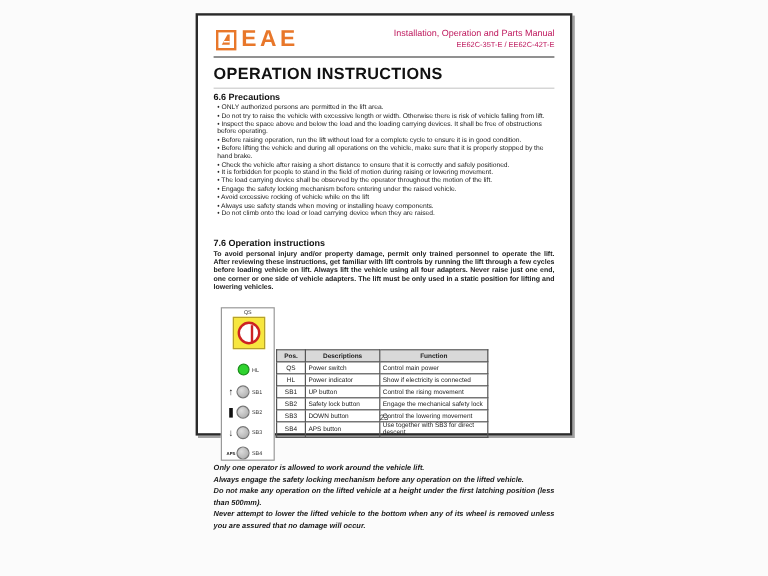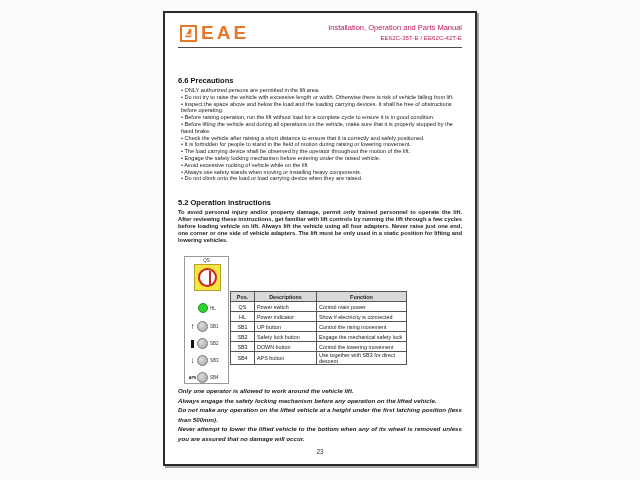--- a/index.html
+++ b/index.html
@@ -1,18 +1,18 @@
 <!DOCTYPE html>
 <html><head>
 <meta charset="utf-8">
 <style>
   * { margin:0; padding:0; box-sizing:border-box; }
   html,body { width:640px; height:480px; background:#fbfbfb; overflow:hidden;
               font-family:"Liberation Sans", sans-serif; color:#1c1c1c; }
-  #sheet { position:absolute; left:163px; top:11px; width:314px; height:455px;
+  #sheet { position:absolute; left:163px; top:11px; width:314px; height:352px;
            background:#ffffff; border:2px solid #2a2a2a;
            box-shadow:2px 2px 0 rgba(90,90,90,.55); }
   
   .hdr { position:absolute; left:13px; right:13px; top:6px; height:30px; }
   .logo-wrap { position:absolute; left:2px; top:3px; display:flex; align-items:center; }
   .logo-box { width:17px; height:17px; border:2px solid #e8772a; display:flex;
               align-items:center; justify-content:center; margin-right:4px; }
   .logo-eae { font-size:19px; font-weight:bold; color:#e8772a; letter-spacing:3px; }
   .hdr-right { position:absolute; right:0; top:4px; text-align:right; color:#be185d; }
   .hdr-line1 { font-size:7.5px; }
@@ -86,38 +86,39 @@
       </span>
       <span class="logo-eae">EAE</span>
     </div>
     <div class="hdr-right">
       <div class="hdr-line1">Installation, Operation and Parts Manual</div>
       <div class="hdr-line2">EE62C-35T-E  /  EE62C-42T-E</div>
     </div>
   </div>
   <div class="hdr-rule"></div>
 
+  <div class="doc-title">OPERATION INSTRUCTIONS</div>
 
   <div class="h2" id="h-51">6.6 Precautions</div>
   <ul class="bullets">
     <li>ONLY authorized persons are permitted in the lift area.</li>
     <li>Do not try to raise the vehicle with excessive length or width. Otherwise there is risk of vehicle falling from lift.</li>
     <li>Inspect the space above and below the load and the loading carrying devices. It shall be free of obstructions before operating.</li>
     <li>Before raising operation, run the lift without load for a complete cycle to ensure it is in good condition.</li>
     <li>Before lifting the vehicle and during all operations on the vehicle, make sure that it is properly stopped by the hand brake.</li>
     <li>Check the vehicle after raising a short distance to ensure that it is correctly and safely positioned.</li>
     <li>It is forbidden for people to stand in the field of motion during raising or lowering movement.</li>
     <li>The load carrying device shall be observed by the operator throughout the motion of the lift.</li>
     <li>Engage the safety locking mechanism before entering under the raised vehicle.</li>
     <li>Avoid excessive rocking of vehicle while on the lift</li>
     <li>Always use safety stands when moving or installing heavy components.</li>
     <li>Do not climb onto the load or load carrying device when they are raised.</li>
   </ul>
 
-  <div class="h2" id="h-52">5.2 Operation instructions</div>
+  <div class="h2" id="h-52">7.6 Operation instructions</div>
   <div class="intro">To avoid personal injury and/or property damage, permit only trained personnel to operate the lift. After reviewing these instructions, get familiar with lift controls by running the lift through a few cycles before loading vehicle on lift. Always lift the vehicle using all four adapters. Never raise just one end, one corner or one side of vehicle adapters. The lift must be only used in a static position for lifting and lowering vehicles.</div>
 
   <div class="panel">
     <div class="qs-label">QS</div>
     <div class="switch-box">
       <div class="switch-dial">
         <div class="switch-bar"></div>
       </div>
     </div>
     <div class="lamp-row">

